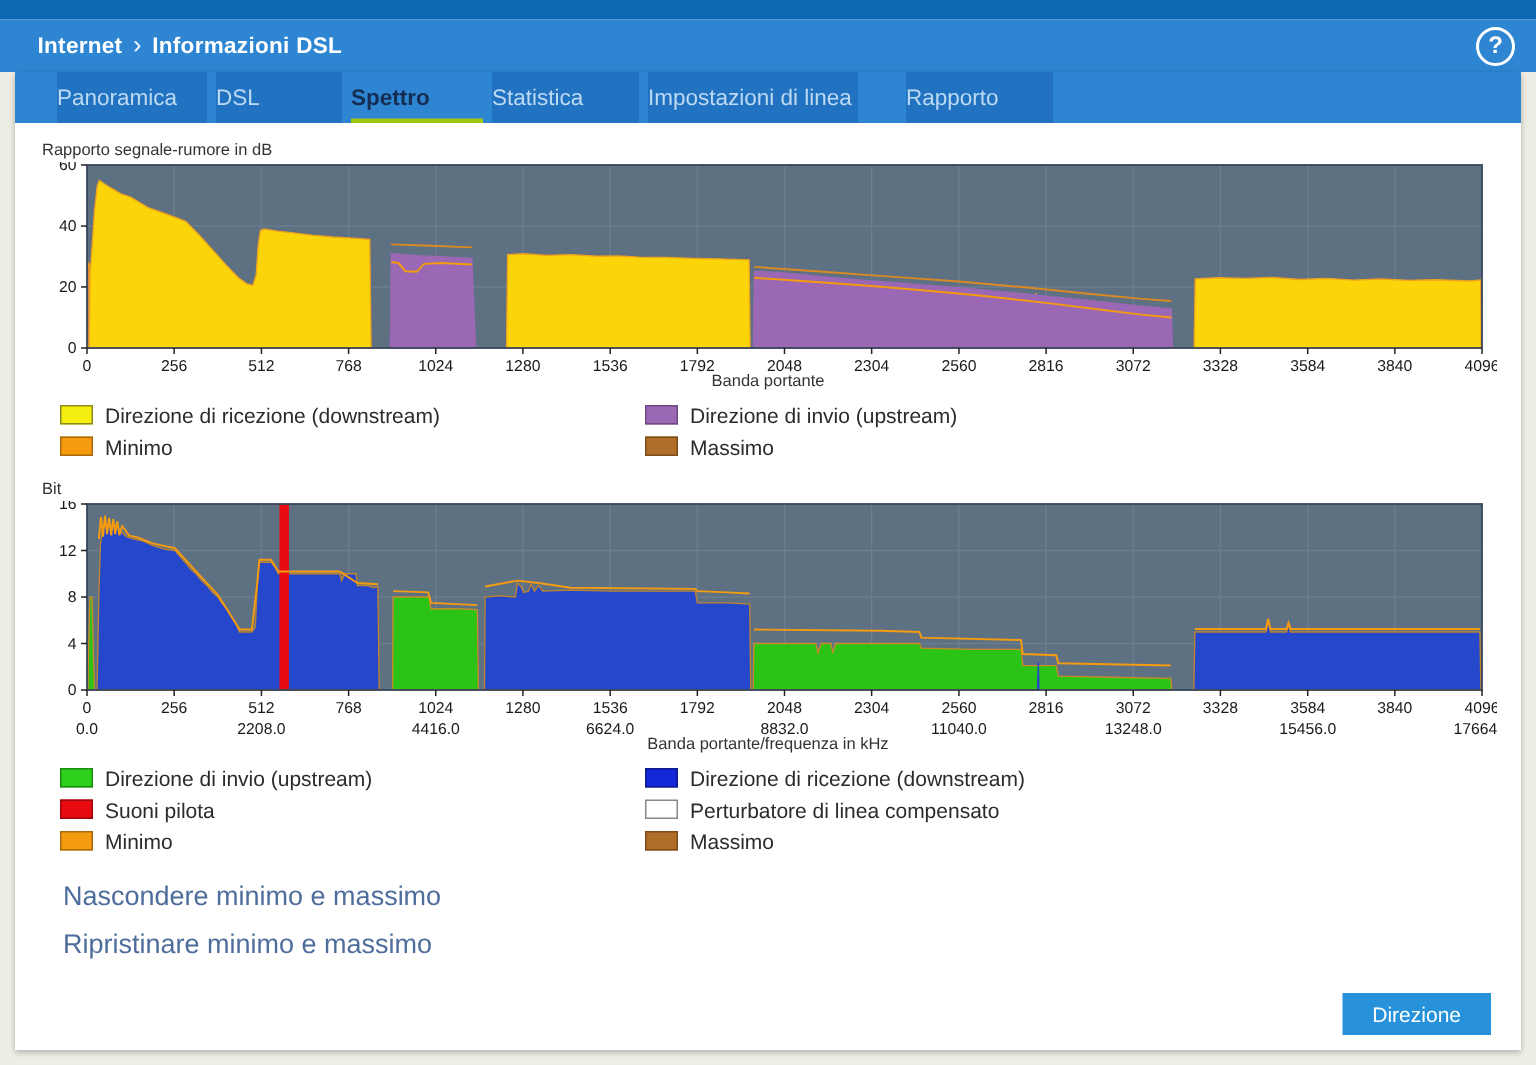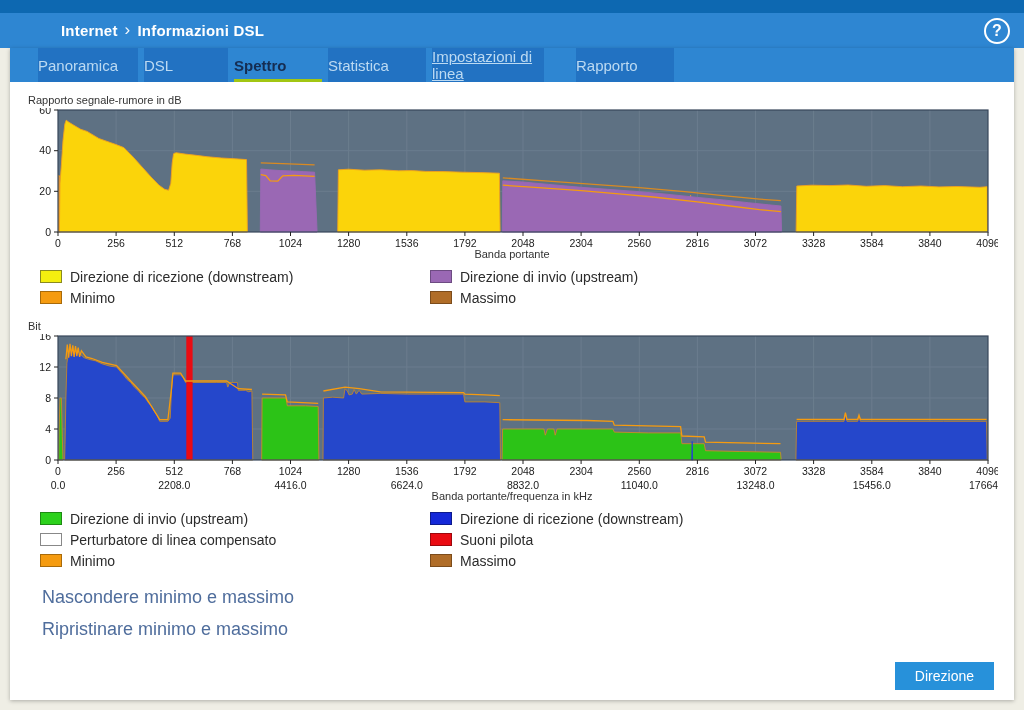--- a/index.html
+++ b/index.html
@@ -2,31 +2,31 @@
 <html><head>
 <meta charset="utf-8">
 <style>
   * { margin:0; padding:0; box-sizing:border-box; }
   html,body { width:1024px; height:710px; overflow:hidden;
     font-family:"Liberation Sans", sans-serif; background:#efeee5; }
   
   .topbar { height:13px; background:#0d68b1; }
   .appheader { height:35px; background:#2e86d2; display:flex; align-items:center;
     padding:0 14px 0 25px; color:#fff; }
-  .breadcrumb { font-size:15px; font-weight:bold; letter-spacing:.2px; display:flex; align-items:center; gap:7px;margin-left:36px;}
+  .breadcrumb { font-size:15px; font-weight:bold; letter-spacing:.2px; display:flex; align-items:center; gap:7px;}
   .crumb-sep { font-weight:normal; font-size:17px; opacity:.95; margin-top:-2px;}
   .help { margin-left:auto; width:26px; height:26px; border:2px solid #fff; border-radius:50%;
     display:flex; align-items:center; justify-content:center; font-size:16px; font-weight:bold;
     color:#fff; cursor:pointer; }
   
   .card { margin:0 10px; background:#fff; box-shadow:0 1px 4px rgba(0,0,0,.28); }
   .tabsbar { height:34px; background:#2e86d2; display:flex; align-items:stretch; padding-left:28px; }
   .tab { width:100px; margin-right:6px; background:#2272c2; color:#bcdaf2; font-size:15px;
     display:flex; align-items:center; justify-content:flex-start; cursor:pointer; position:relative; }
-  .tab.w-sm{ width:84px;} .tab.w-md{ width:88px;} .tab.w-lg{ width:98px;} .tab.w-xl{ width:112px;text-decoration:underline;}
+  .tab.w-sm{ width:84px;} .tab.w-md{ width:88px;} .tab.w-lg{ width:98px;} .tab.w-xl{ width:140px;}
   .tab.gap { margin-left:26px; }
   .tab.active { background:#2e86d2; color:#152d52; font-weight:bold; }
   .tab.active::after { content:""; position:absolute; left:0; right:0; bottom:0; height:3px; background:#a2c613; }
   
   .content { padding:8px 16px 10px 16px; }
   .chart-title { font-size:11px; color:#333; margin:4px 0 2px 2px; }
   .xlabel { font-size:11px; color:#333; text-align:center; width:972px; margin-top:-4px; }
   svg.chart { display:block; }
   
   .legend { list-style:none; display:grid; grid-template-columns:390px auto; margin:6px 0 0 14px; }
@@ -267,26 +267,26 @@
     <ul class="legend" id="legend2">
         <li>
           <i class="sw" style="background: rgb(44, 209, 28); border-color: rgb(29, 138, 18);"></i>
           <span>Direzione di invio (upstream)</span>
         </li>
         <li>
           <i class="sw" style="background: rgb(20, 40, 216); border-color: rgb(13, 26, 140);"></i>
           <span>Direzione di ricezione (downstream)</span>
         </li>
         <li>
+          <i class="sw" style="background: rgb(234, 11, 18); border-color: rgb(156, 7, 12);"></i>
+          <span>Suoni pilota</span>
+        </li>
+        <li>
           <i class="sw" style="background: rgb(255, 255, 255); border-color: rgb(136, 136, 136);"></i>
           <span>Perturbatore di linea compensato</span>
-        </li>
-        <li>
-          <i class="sw" style="background: rgb(234, 11, 18); border-color: rgb(156, 7, 12);"></i>
-          <span>Suoni pilota</span>
         </li>
         <li>
           <i class="sw" style="background: rgb(245, 155, 16); border-color: rgb(168, 106, 10);"></i>
           <span>Minimo</span>
         </li>
         <li>
           <i class="sw" style="background: rgb(176, 109, 40); border-color: rgb(124, 76, 27);"></i>
           <span>Massimo</span>
         </li>
       </ul>

